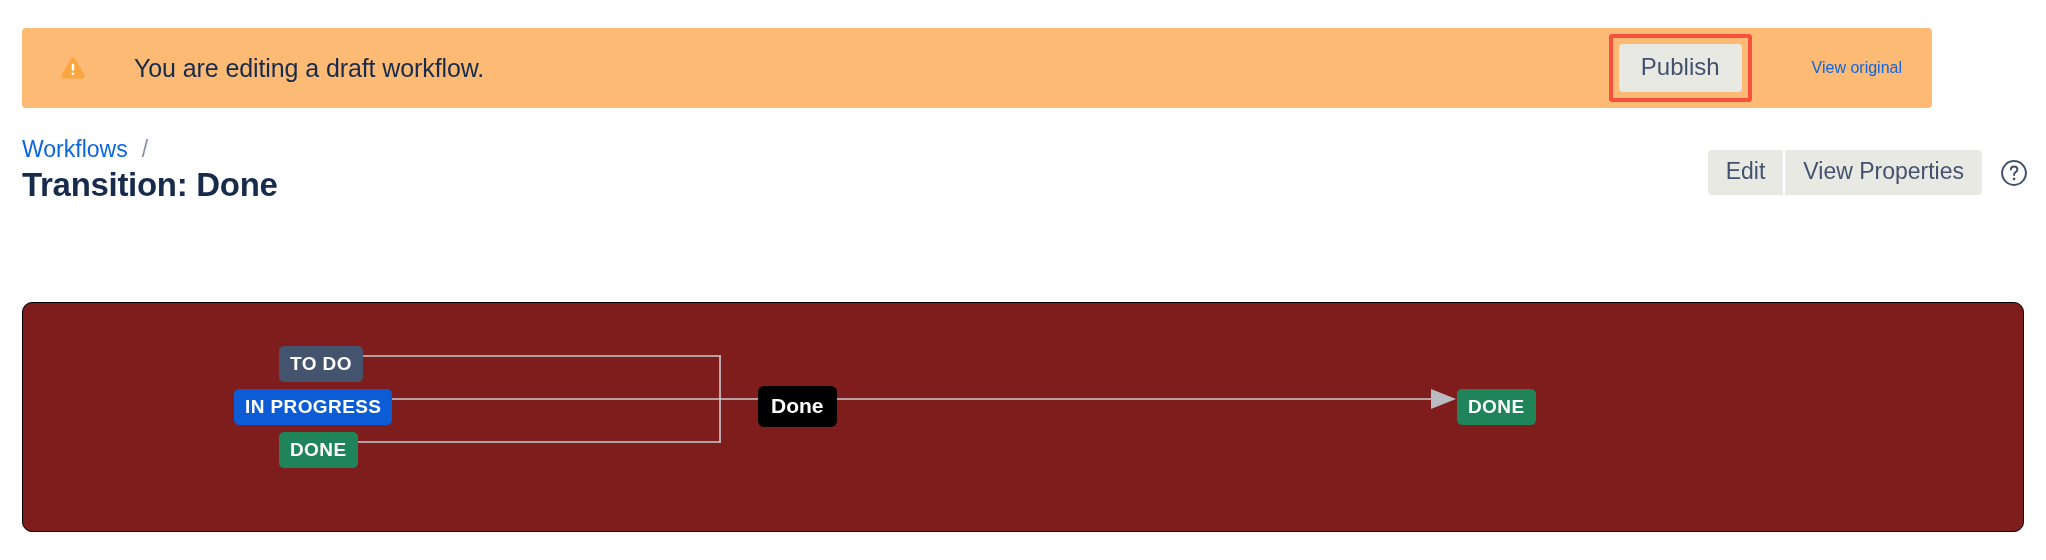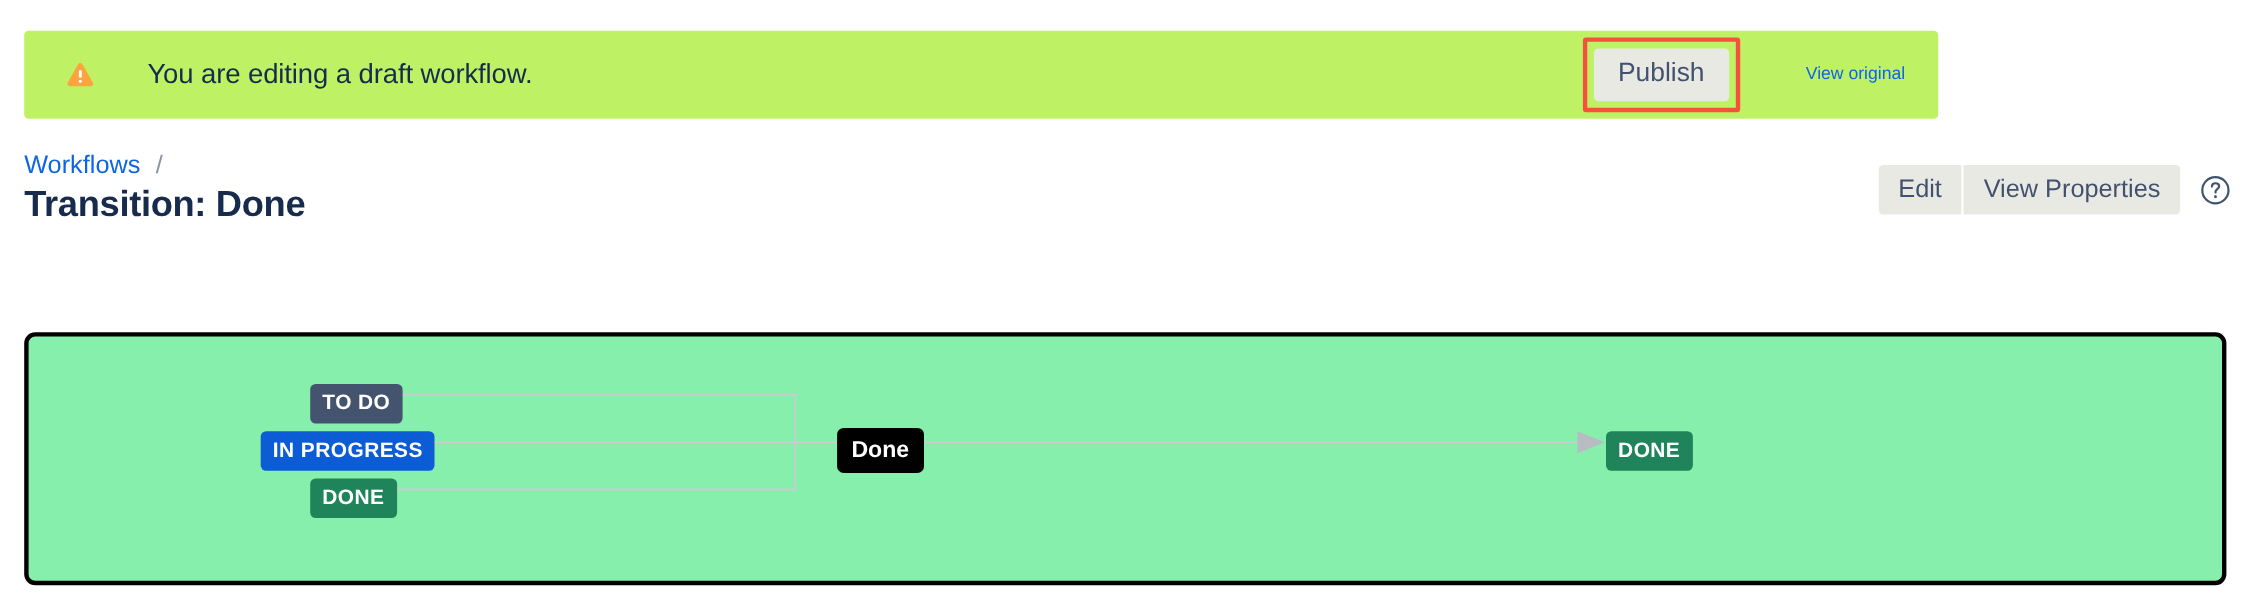--- a/index.html
+++ b/index.html
@@ -10,23 +10,23 @@
     background: #ffffff;
     font-family: "Liberation Sans", sans-serif;
     overflow: hidden;
   }
 
   
   .banner {
     position: absolute;
     left: 22px;
     top: 28px;
-    width: 1740px;
+    width: 1910px;
     height: 80px;
-    background: #bef264;
+    background: #fdba74;
     border-radius: 4px;
     display: flex;
     align-items: center;
   }
   .banner-warning-icon {
     position: absolute;
     left: 38px;
     top: 50%;
     transform: translateY(-50%);
     width: 26px;
@@ -134,23 +134,23 @@
     cursor: pointer;
   }
 
   
   .diagram-card {
     position: absolute;
     left: 22px;
     top: 302px;
     width: 2002px;
     height: 230px;
-    border: 4px solid #000000;
+    border: 1px solid #000000;
     border-radius: 10px;
-    background: #86efac;
+    background: #7f1d1d;
     overflow: hidden;
   }
   .diagram-svg { position: absolute; left: 0; top: 0; }
 
   .lozenge {
     position: absolute;
     border-radius: 5px;
     color: #ffffff;
     font-weight: bold;
     font-size: 19px;

